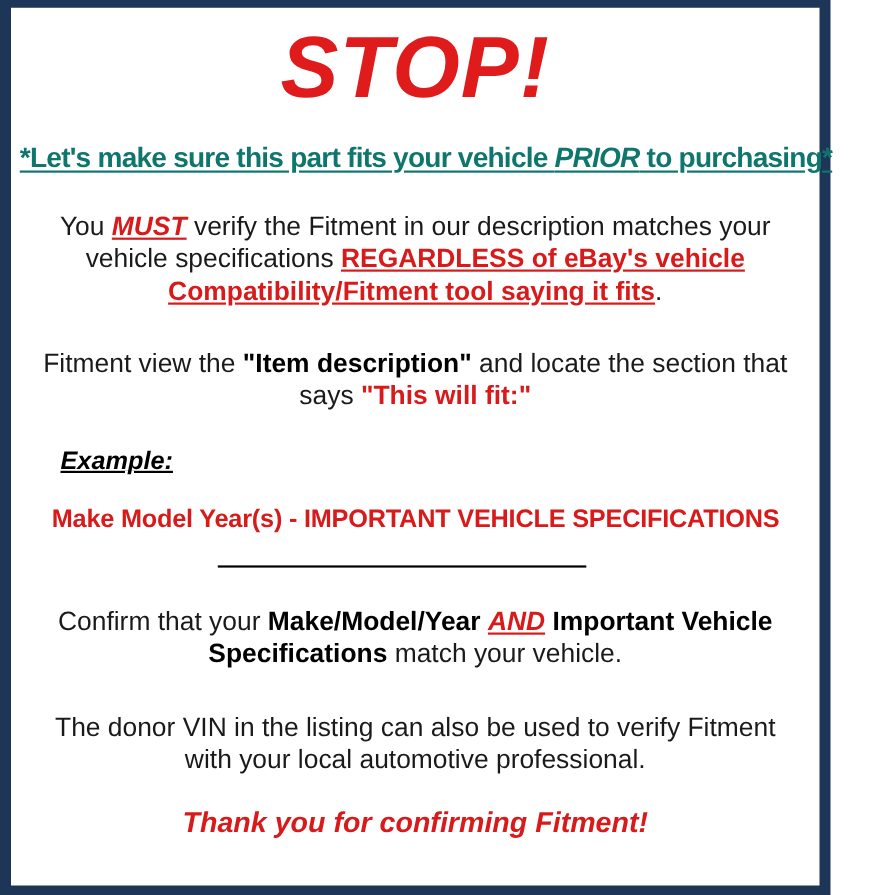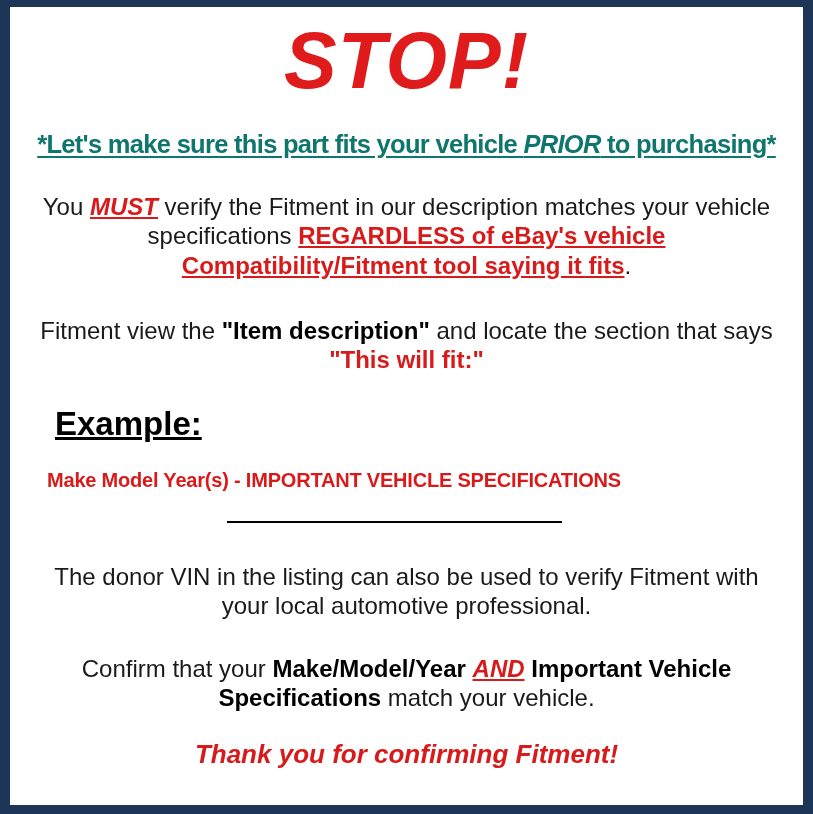--- a/index.html
+++ b/index.html
@@ -10,21 +10,21 @@
   body {
     width: 813px;
     height: 814px;
     overflow: hidden;
     font-family: "Liberation Sans", sans-serif;
   }
 
   
   #fitment-notice {
     box-sizing: border-box;
-    width: 813px;
+    width: 755px;
     height: 814px;
     background: #ffffff;
     border-top: 7px solid #1d3557;
     border-bottom: 9px solid #1d3557;
     border-left: 10px solid #1d3557;
     border-right: 10px solid #1d3557;
     position: relative;
   }
 
   .inner {
@@ -86,37 +86,38 @@
   .rbu     { color: #d91a1a; font-weight: bold;
              text-decoration: underline; text-underline-offset: 2px; }
 
   
   .example-block {
     margin-top: 32px;
     text-align: left;
     padding-left: 37px;
   }
   .example-label {
-    font-size: 33px;
+    font-size: 23px;
     font-weight: bold;
+    font-style: italic;
     color: #000;
     text-decoration: underline;
     text-underline-offset: 2px;
     line-height: 1.1;
     margin: 0;
   }
   .example-fit {
     font-size: 26px;
     font-weight: bold;
     color: #d91a1a;
     line-height: 1.15;
     margin: 2px 0 0 0;
   }
   .example-spec {
-    font-size: 20px;
+    font-size: 23px;
     font-weight: bold;
     color: #d91a1a;
     letter-spacing: -0.2px;
     margin: 26px 0 0 -8px;
     white-space: nowrap;
   }
 
   
   .divider-wrap {
     margin-top: 29px;
@@ -164,22 +165,22 @@
 
     <div class="example-block">
       <div class="example-label">Example:</div>
       <div class="example-spec">Make Model Year(s) - IMPORTANT VEHICLE SPECIFICATIONS</div>
     </div>
 
     <div class="divider-wrap">
       <span class="divider"></span>
     </div>
 
-    <p class="para p-vin">The donor VIN in the listing can also be used to verify Fitment with your local automotive professional.</p>
-
     <p class="para p-confirm">
       <span>Confirm that your </span><span class="b">Make/Model/Year</span><span> </span><span class="rbiu">AND</span><span> </span><span class="b">Important Vehicle Specifications</span><span> match your vehicle.</span>
     </p>
+
+    <p class="para p-vin">The donor VIN in the listing can also be used to verify Fitment with your local automotive professional.</p>
 
     <div class="thanks">Thank you for confirming Fitment!</div>
 
   </div>
 </div>
 
 </body></html>

